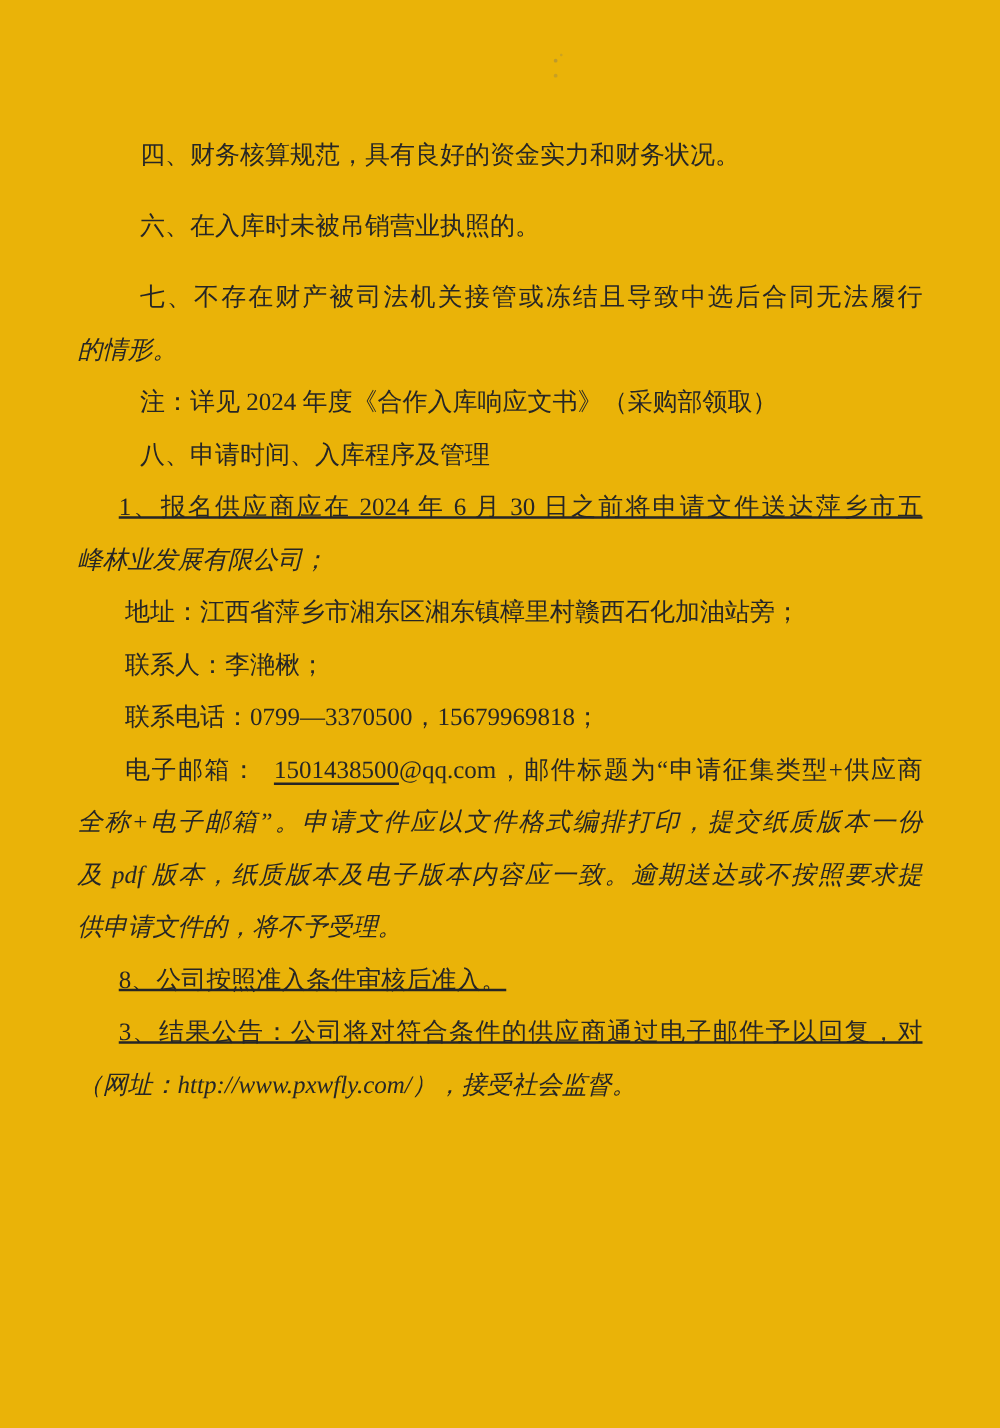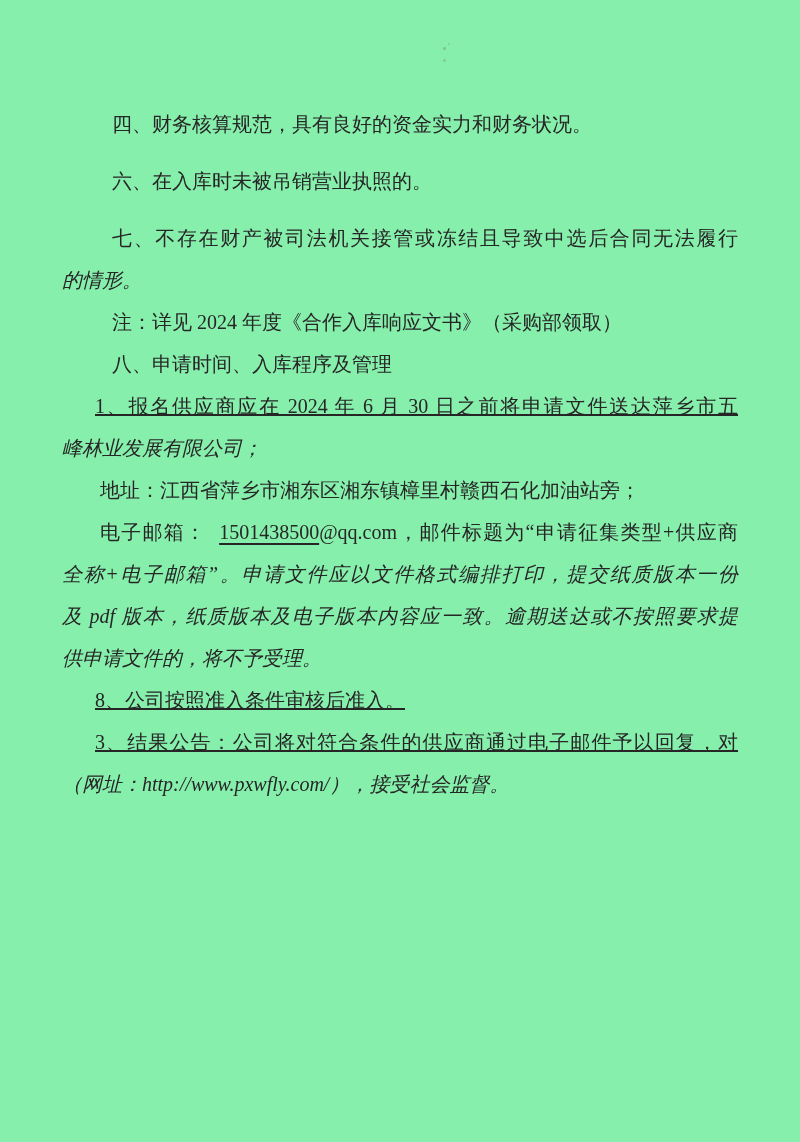--- a/index.html
+++ b/index.html
@@ -5,21 +5,21 @@
   html, body {
     margin: 0;
     padding: 0;
     background: #e8e8e8;
   }
   .paper {
     position: relative;
     width: 800px;
     height: 1142px;
     margin: 0 auto;
-    background: #86efac;
+    background: #eab308;
     overflow: hidden;
     font-family: "Liberation Serif", "DejaVu Serif", serif;
     color: #262626;
   }
   .content {
     position: absolute;
     left: 62px;
     right: 62px;
     top: 103px;
   }
@@ -68,20 +68,22 @@
   <div class="content">
       <div class="line indent-item loose"><span>四、财务核算规范，具有良好的资金实力和财务状况。</span></div>
       <div class="line indent-item loose"><span>六、在入库时未被吊销营业执照的。</span></div>
       <div class="line indent-item stretch"><span>七、不存在财产被司法机关接管或冻结且导致中选后合同无法履行</span></div>
       <div class="line indent-none"><span>的情形。</span></div>
       <div class="line indent-item"><span>注：详见 2024 年度《合作入库响应文书》（采购部领取）</span></div>
       <div class="line indent-item"><span>八、申请时间、入库程序及管理</span></div>
       <div class="line indent-num stretch"><span>1、报名供应商应在 2024 年 6 月 30 日之前将申请文件送达萍乡市五</span></div>
       <div class="line indent-none"><span>峰林业发展有限公司；</span></div>
       <div class="line indent-sub"><span>地址：江西省萍乡市湘东区湘东镇樟里村赣西石化加油站旁；</span></div>
+      <div class="line indent-sub"><span>联系人：李滟楸；</span></div>
+      <div class="line indent-sub"><span>联系电话：0799—3370500，15679969818；</span></div>
       <div class="line indent-sub stretch"><span>电子邮箱：</span><span class="underline">1501438500</span><span>@qq.com，邮件标题为“申请征集类型+供应商</span></div>
       <div class="line indent-none stretch"><span>全称+电子邮箱”。申请文件应以文件格式编排打印，提交纸质版本一份</span></div>
       <div class="line indent-none stretch"><span>及 pdf 版本，纸质版本及电子版本内容应一致。逾期送达或不按照要求提</span></div>
       <div class="line indent-none"><span>供申请文件的，将不予受理。</span></div>
       <div class="line indent-num"><span>8、公司按照准入条件审核后准入。</span></div>
       <div class="line indent-num stretch"><span>3、结果公告：公司将对符合条件的供应商通过电子邮件予以回复，对</span></div>
       <div class="line indent-none"><span>（网址：http://www.pxwfly.com/），接受社会监督。</span></div>
     </div>
 </div>
 

